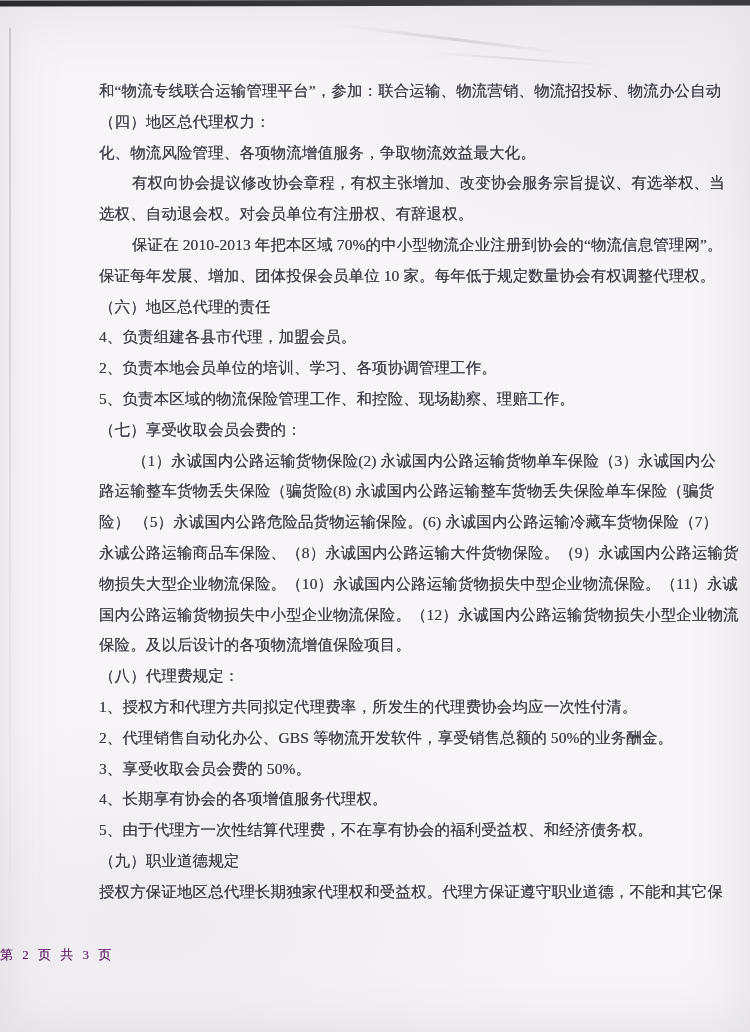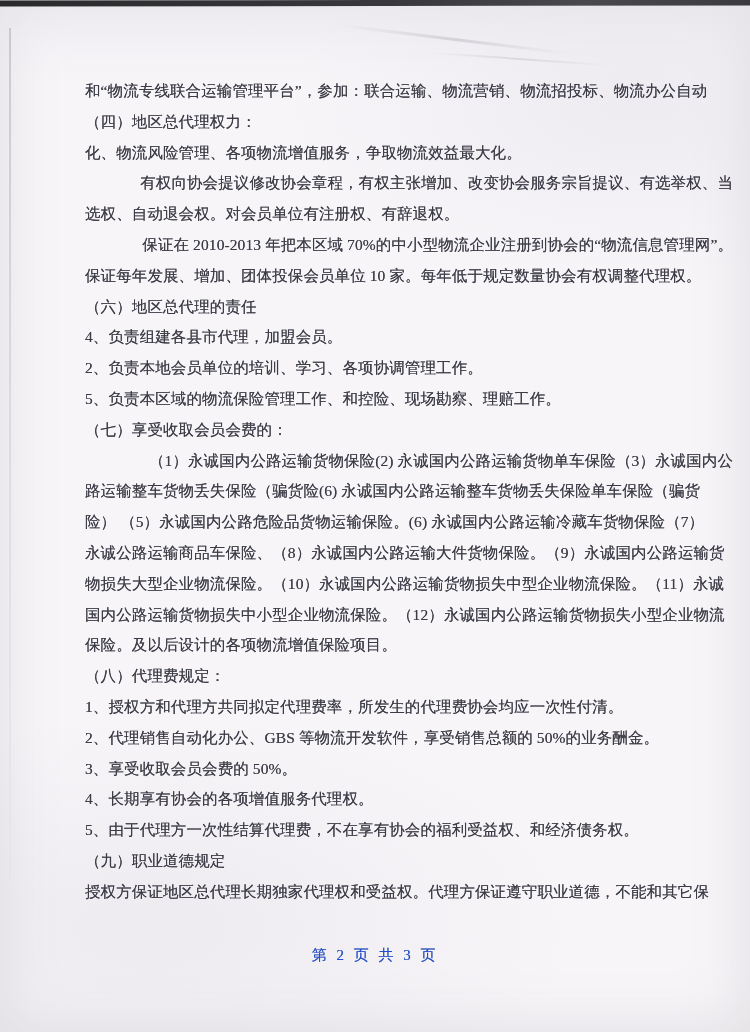--- a/index.html
+++ b/index.html
@@ -62,34 +62,33 @@
     left: 85px;
     width: 648px;
     color: #3c3c46;
     font-size: 15.5px;
     line-height: 30.8px;
     text-shadow: 0 0 0.6px rgba(58,58,70,0.75);
   }
   .line {
     white-space: nowrap;
     letter-spacing: 0.1px;
+    margin-left: 14px;
   }
   .line.indent {
     padding-left: 33px;
-    text-align: right;
   }
   .page-footer {
     position: absolute;
     top: 946px;
     left: 0;
     width: 100%;
-    text-align: center;
-    font-size: 15px;
+    font-size: 13px;
     letter-spacing: 3px;
-    color: #1d4ed8;
+    color: #701a75;
     text-shadow: 0 0 0.5px rgba(70,70,82,0.6);
   }
 </style>
 </head>
 <body>
 
 <div class="scan-page">
   <div class="paper-tone"></div>
   <div class="scanner-edge-top"></div>
   <div class="fold-line-left"></div>
@@ -103,21 +102,21 @@
       <div class="line indent">有权向协会提议修改协会章程，有权主张增加、改变协会服务宗旨提议、有选举权、当</div>
       <div class="line">选权、自动退会权。对会员单位有注册权、有辞退权。</div>
       <div class="line indent">保证在 2010-2013 年把本区域 70%的中小型物流企业注册到协会的“物流信息管理网”。</div>
       <div class="line">保证每年发展、增加、团体投保会员单位 10 家。每年低于规定数量协会有权调整代理权。</div>
       <div class="line">（六）地区总代理的责任</div>
       <div class="line">4、负责组建各县市代理，加盟会员。</div>
       <div class="line">2、负责本地会员单位的培训、学习、各项协调管理工作。</div>
       <div class="line">5、负责本区域的物流保险管理工作、和控险、现场勘察、理赔工作。</div>
       <div class="line">（七）享受收取会员会费的：</div>
       <div class="line indent">（1）永诚国内公路运输货物保险(2) 永诚国内公路运输货物单车保险（3）永诚国内公</div>
-      <div class="line">路运输整车货物丢失保险（骗货险(6) 永诚国内公路运输整车货物丢失保险单车保险（骗货</div>
+      <div class="line">路运输整车货物丢失保险（骗货险(8) 永诚国内公路运输整车货物丢失保险单车保险（骗货</div>
       <div class="line">险） （5）永诚国内公路危险品货物运输保险。(6) 永诚国内公路运输冷藏车货物保险（7）</div>
       <div class="line">永诚公路运输商品车保险、（8）永诚国内公路运输大件货物保险。（9）永诚国内公路运输货</div>
       <div class="line">物损失大型企业物流保险。（10）永诚国内公路运输货物损失中型企业物流保险。（11）永诚</div>
       <div class="line">国内公路运输货物损失中小型企业物流保险。（12）永诚国内公路运输货物损失小型企业物流</div>
       <div class="line">保险。及以后设计的各项物流增值保险项目。</div>
       <div class="line">（八）代理费规定：</div>
       <div class="line">1、授权方和代理方共同拟定代理费率，所发生的代理费协会均应一次性付清。</div>
       <div class="line">2、代理销售自动化办公、GBS 等物流开发软件，享受销售总额的 50%的业务酬金。</div>
       <div class="line">3、享受收取会员会费的 50%。</div>
       <div class="line">4、长期享有协会的各项增值服务代理权。</div>

